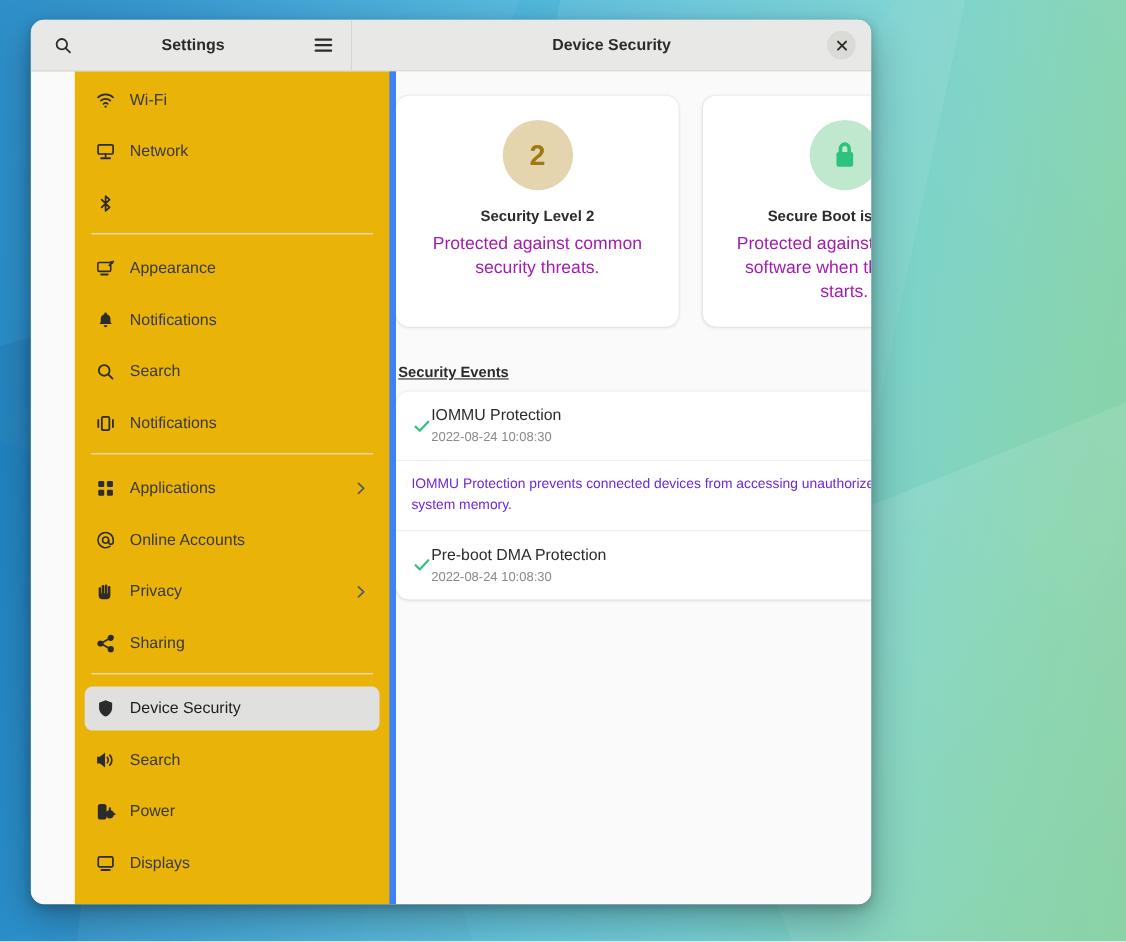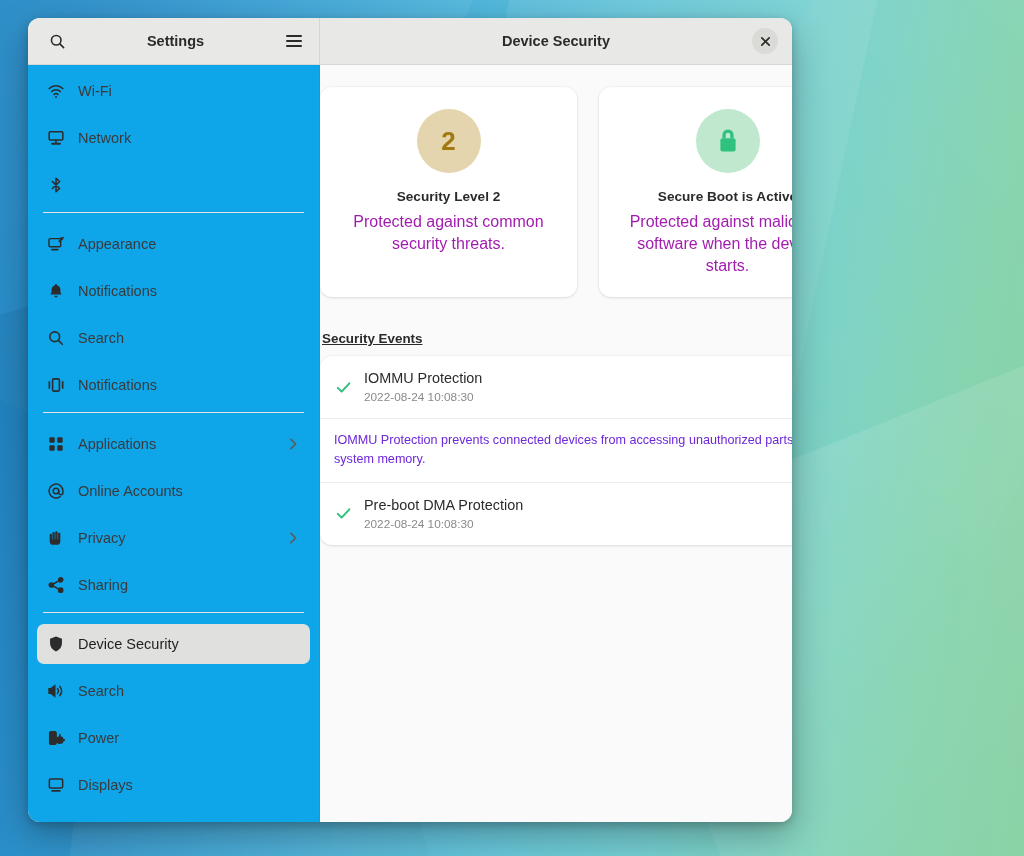--- a/index.html
+++ b/index.html
@@ -135,24 +135,25 @@
     justify-content: center;
   }
 
   
   .body-split { flex: 1; display: flex; min-height: 0; }
 
   
   .sidebar {
     width: 292px;
     flex: 0 0 292px;
-    background: #0ea5e9;
-    border-right: 1px solid #3b82f6;
+    background: #eab308;
+    border-right: 6px solid #3b82f6;
     padding: 6px 9px 0 9px;
     overflow: hidden;
+    margin-left: 40px;
   }
   .nav-item {
     height: 40px;
     display: flex;
     align-items: center;
     gap: 13px;
     padding: 0 10px 0 10px;
     border-radius: 7px;
     margin-bottom: 7px;
     cursor: pointer;
@@ -252,21 +253,20 @@
 
   .events-card {
     background: #ffffff;
     border-radius: 12px;
     box-shadow: 0 1px 3px rgba(0,0,0,0.10), 0 0 0 1px rgba(0,0,0,0.025);
     overflow: hidden;
   }
   .event-row {
     display: flex;
     align-items: center;
-    gap: 12px;
     padding: 13px 16px 13px 14px;
     min-height: 62px;
     cursor: pointer;
   }
   .event-check {
     width: 18px;
     height: 18px;
     flex: 0 0 18px;
     display: flex;
     align-items: center;

